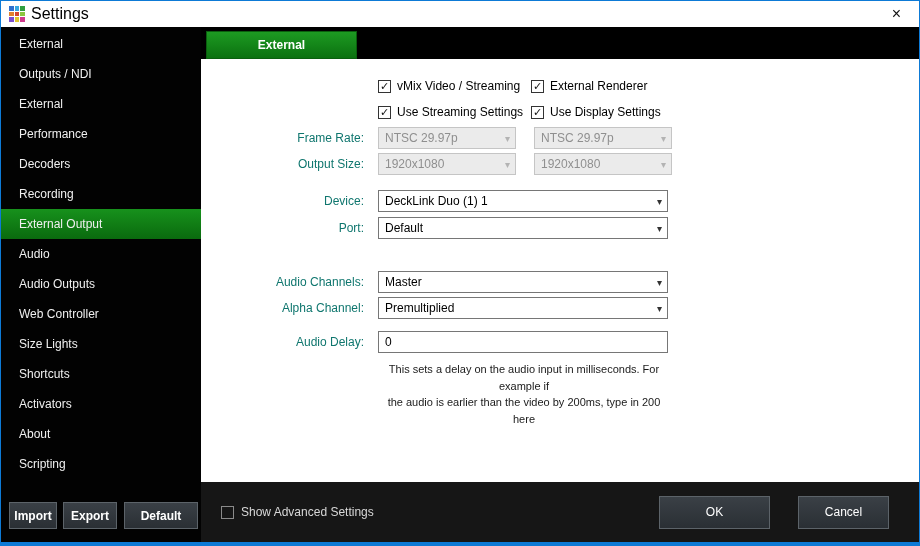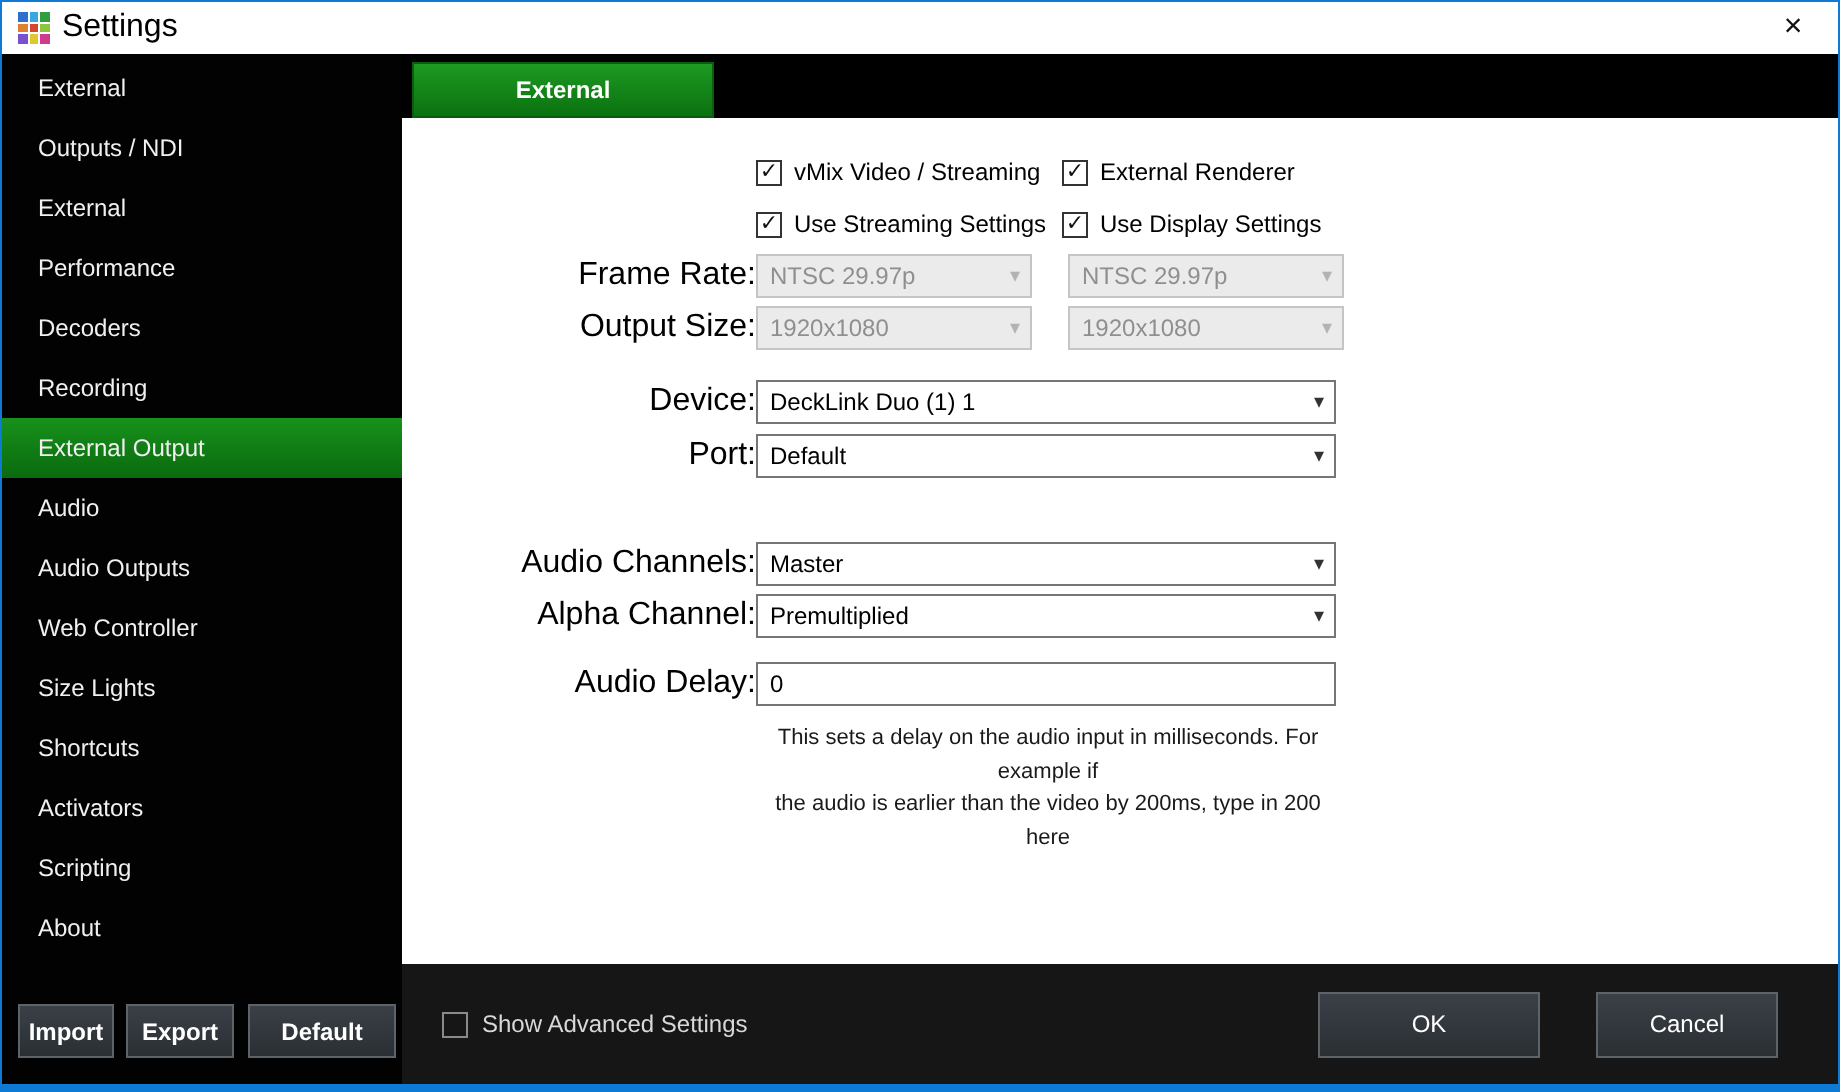--- a/index.html
+++ b/index.html
@@ -39,21 +39,21 @@
   .main { flex:1; display:flex; flex-direction:column; background:#000; min-width:0; }
   .tabs { flex:0 0 32px; display:flex; align-items:flex-end; gap:5px; padding-left:5px; }
   .tab { width:151px; height:28px; display:flex; align-items:center; justify-content:center;
          font-weight:bold; color:#fff; font-size:12px; }
   .tab.active { background:linear-gradient(#1d9a22,#0b7110); border:1px solid #0a5f0e; }
   .tab.inactive { background:linear-gradient(#4b535c,#333a42); border:1px solid #6e767e; }
 
   
   .panel { flex:1; background:#fff; padding-top:16px; min-height:0; }
   .row { display:flex; align-items:center; }
-  .flabel { flex:0 0 177px; width:177px; text-align:right; font-size:16px; color:#000000; }
+  .flabel { flex:0 0 177px; width:177px; padding-right:14px; text-align:right; font-size:12px; color:#0f766e; }
   .cbrow { height:22px; margin-bottom:4px; }
   .cb { display:flex; align-items:center; gap:6px; }
   .cb.first { width:153px; }
   .cbbox { width:13px; height:13px; border:1px solid #333; background:#fff; display:flex;
            align-items:center; justify-content:center; font-size:11px; font-weight:bold; color:#111; line-height:1; }
   .cb-label { font-size:12px; color:#000; white-space:nowrap; }
 
   .select { height:22px; border:1px solid #767676; background:#fff; display:flex; align-items:center;
             padding:0 5px 0 6px; font-size:12px; color:#000; }
   .select .sel-text { flex:1; white-space:nowrap; overflow:hidden; }
@@ -112,22 +112,22 @@
         <div class="nav-item">Performance</div>
         <div class="nav-item">Decoders</div>
         <div class="nav-item">Recording</div>
         <div class="nav-item selected">External Output</div>
         <div class="nav-item">Audio</div>
         <div class="nav-item">Audio Outputs</div>
         <div class="nav-item">Web Controller</div>
         <div class="nav-item">Size Lights</div>
         <div class="nav-item">Shortcuts</div>
         <div class="nav-item">Activators</div>
+        <div class="nav-item">About</div>
         <div class="nav-item">Scripting</div>
-        <div class="nav-item">About</div>
       </div>
       <div class="side-buttons">
         <button class="side-btn import">Import</button>
         <button class="side-btn export">Export</button>
         <button class="side-btn default">Default</button>
       </div>
     </div>
 
     <div class="main">
 

